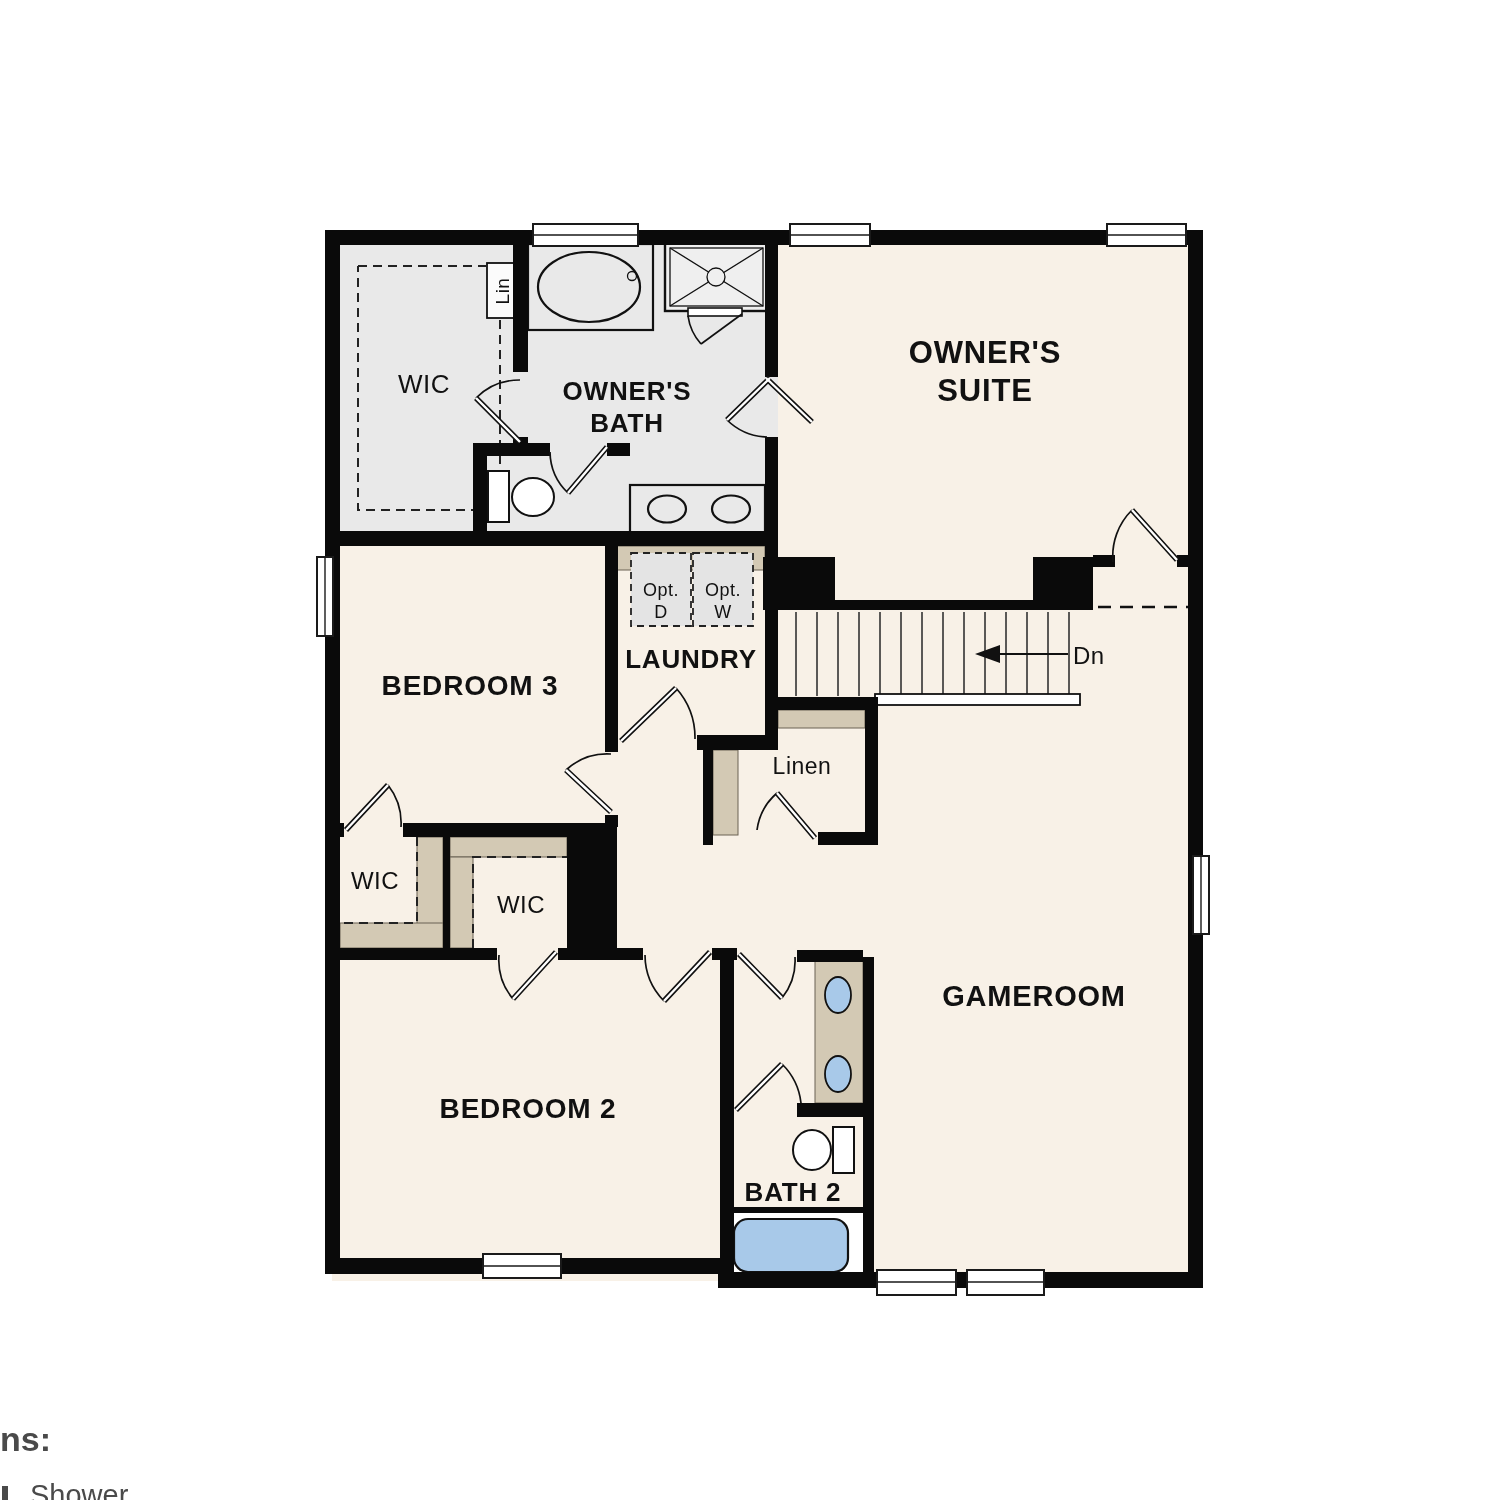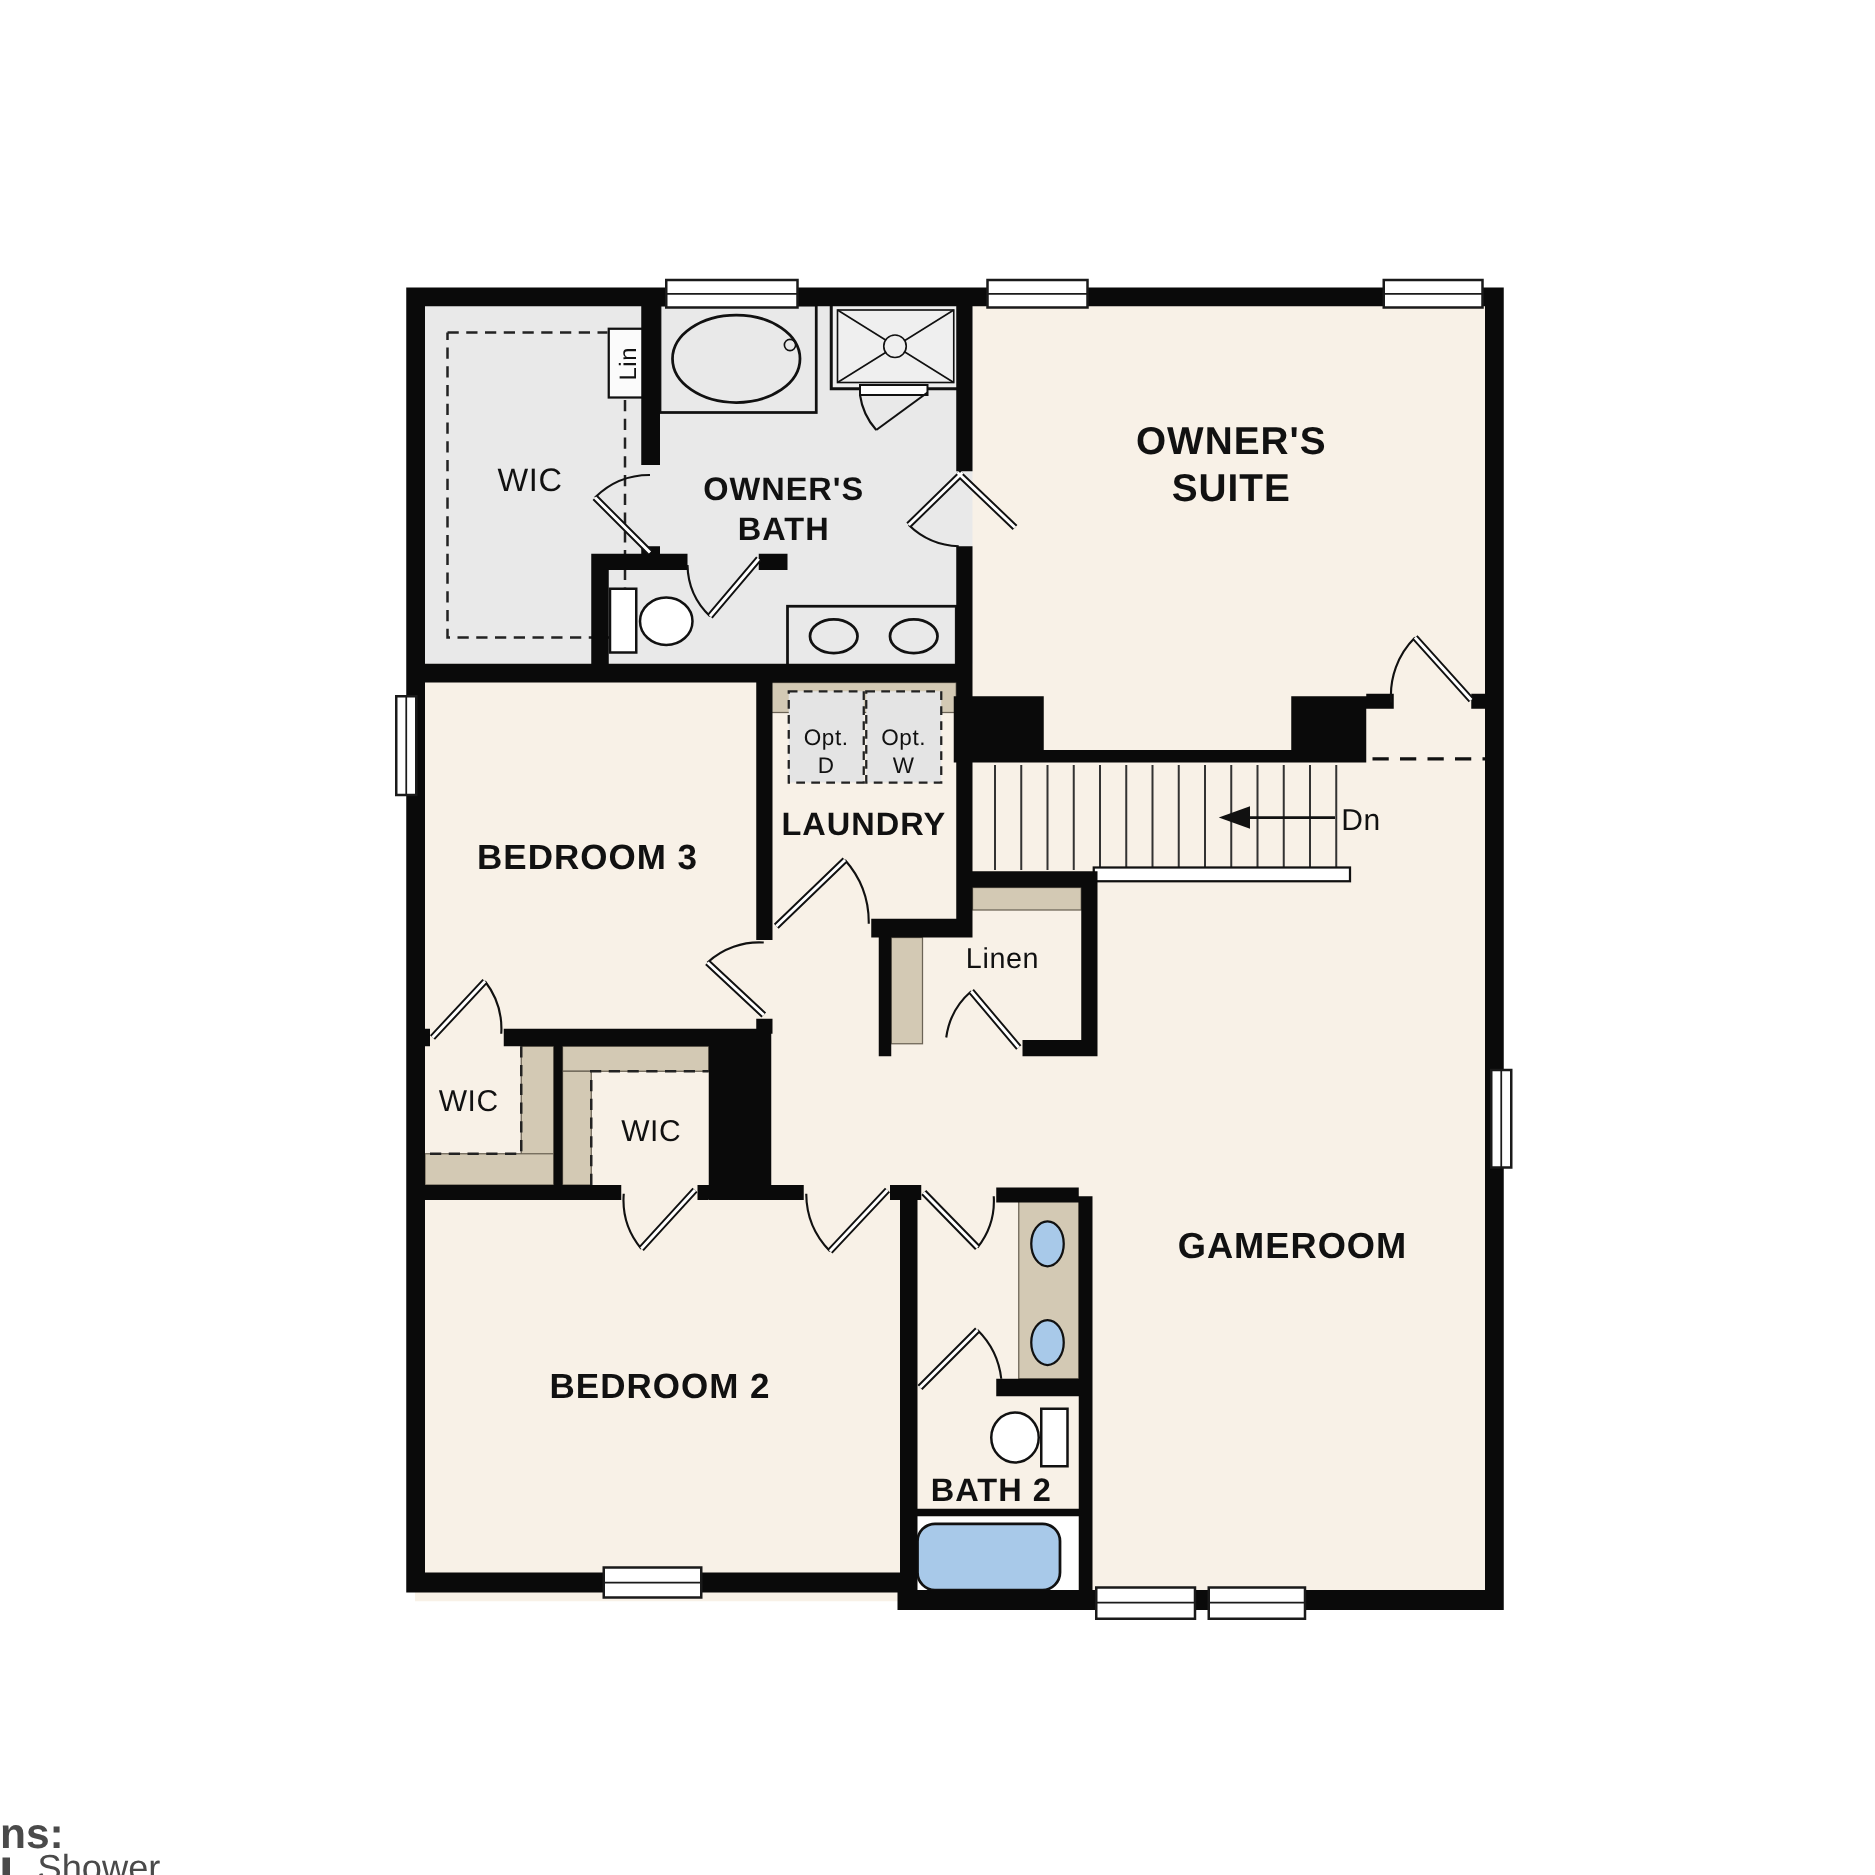--- a/index.html
+++ b/index.html
@@ -17,21 +17,21 @@
   .thin{fill:none;stroke:#111;stroke-width:1.3;}
   .leaf-u{fill:none;stroke:#111;stroke-width:5.5;}
   .leaf-i{fill:none;stroke:#fff;stroke-width:2.4;}
   .arc{fill:none;stroke:#111;stroke-width:1.7;}
   .dash{fill:none;stroke:#222;stroke-width:2;stroke-dasharray:9 6;}
   .dash2{fill:none;stroke:#111;stroke-width:2.6;stroke-dasharray:13 9;}
   .tread{fill:none;stroke:#333;stroke-width:1.6;}
   .shelf{stroke:#6b6355;stroke-width:1;}
   .optbox{stroke:#222;stroke-width:1.8;stroke-dasharray:7 5;}
   .sink-blue{stroke:#111;stroke-width:1.8;}
-  .legend-heading{position:absolute;left:0px;top:1420px;font-size:34px;font-weight:bold;color:#4a4a4a;margin-top:28px;}
+  .legend-heading{position:absolute;left:0px;top:1420px;font-size:34px;font-weight:bold;color:#4a4a4a;}
   .legend-item{position:absolute;left:30px;top:1479px;font-size:29px;color:#4a4a4a;}
   .legend-frag{position:absolute;left:2px;top:1486px;width:6px;height:14px;background:#4a4a4a;}
 </style>
 </head>
 <body>
 
 <div class="canvas">
 
 <svg width="1500" height="1500" viewBox="0 0 1500 1500">
 

